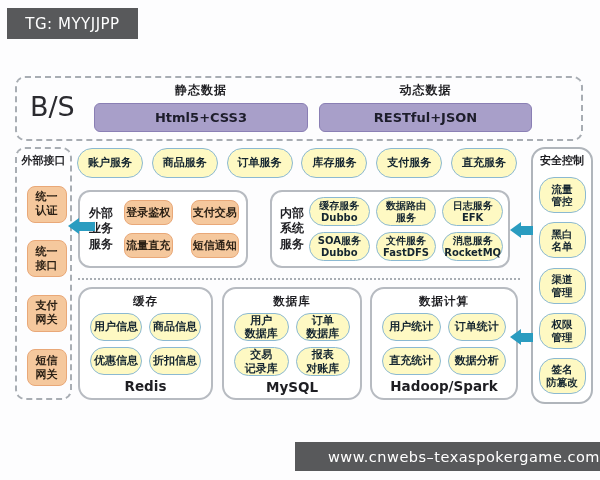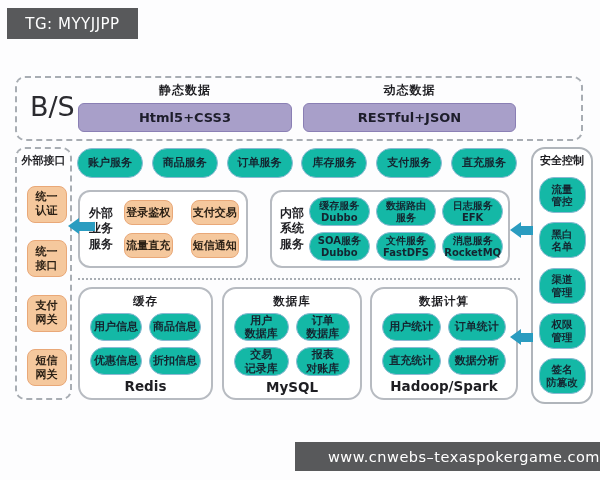--- a/index.html
+++ b/index.html
@@ -16,41 +16,41 @@
   }
   .badge.tg   { left: 7px;   top: 8px;   width: 131px; height: 31px; font-size: 15px; }
   .badge.site { left: 295px; top: 442px; width: 338px; height: 29px; font-size: 14.5px; }
 
   
   .bs-box {
     position: absolute; left: 15px; top: 76px; width: 568px; height: 65px;
     border: 2px dashed #a8adb3; border-radius: 10px; box-sizing: border-box;
     display: flex; align-items: flex-start;
   }
-  .bs-label { font-size: 27px; font-weight: 500; margin: 13px 0 0 13px; width: 47px; color: #2b2b30; }
+  .bs-label { font-size: 27px; font-weight: 500; margin: 13px 16px 0 13px; width: 47px; color: #2b2b30; }
   .data-col { display: flex; flex-direction: column; align-items: center; }
   .col-static  { width: 214px; margin-left: 1px; }
   .col-dynamic { width: 213px; margin-left: 11px; }
   .col-title { font-size: 12px; font-weight: bold; margin-top: 4px; letter-spacing: 1px; }
   .purple-bar {
     margin-top: 4px; width: 100%; height: 29px; background: #a89fc9;
     border: 1px solid #8a7fb4; border-radius: 6px; box-sizing: border-box;
     display: flex; align-items: center; justify-content: center;
     font-size: 13px; font-weight: bold; color: #1d1d2b;
   }
 
   
   .orange-box {
     background: #f5c89d; border: 1px solid #e9a878; border-radius: 8px;
     display: flex; align-items: center; justify-content: center; text-align: center;
     white-space: pre-line; font-size: 11px; font-weight: 600; line-height: 1.25;
     color: #2b2015; box-sizing: border-box; margin-left: 6px;
   }
   .blue-box {
-    background: #14b8a6; border: 1px solid #8bb9d2; border-radius: 15px;
+    background: #fef9c3; border: 1px solid #8bb9d2; border-radius: 15px;
     display: flex; align-items: center; justify-content: center; text-align: center;
     white-space: pre-line; font-size: 11px; font-weight: 600; line-height: 1.2;
     color: #142530; box-sizing: border-box;
   }
 
   
   .ext-col {
     position: absolute; left: 15px; top: 147px; width: 57px; height: 253px;
     border: 2px dashed #a8adb3; border-radius: 10px; box-sizing: border-box;
     display: flex; flex-direction: column; align-items: center;

